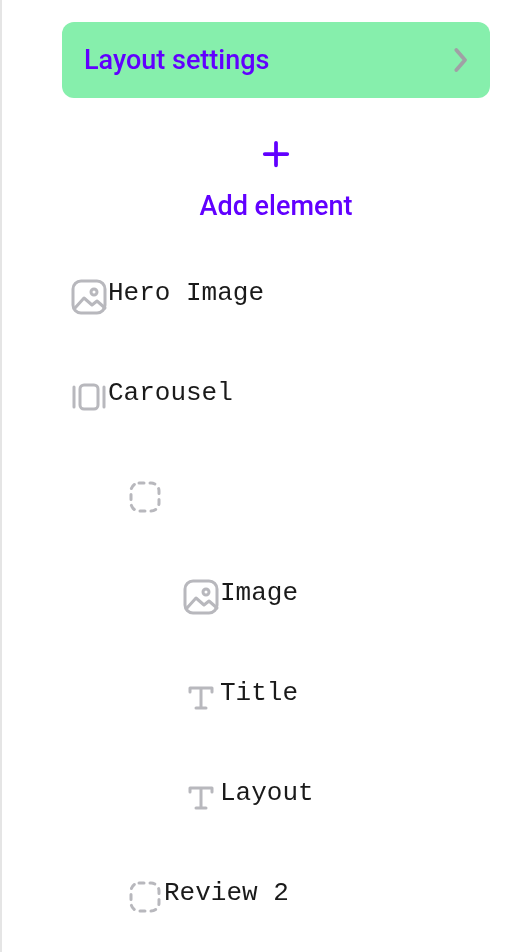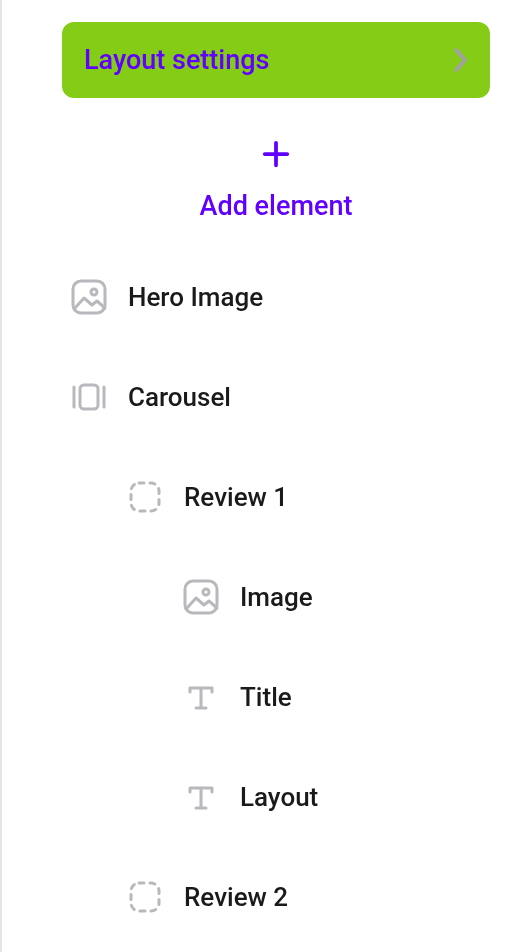--- a/index.html
+++ b/index.html
@@ -12,21 +12,21 @@
       background: #ffffff;
       width: 520px;
       height: 952px;
       border-left: 2px solid #e5e5e5;
       padding: 0;
     }
     .panel {
       padding: 22px 30px 22px 60px;
     }
     .settings-header {
-      background: #84cc16;
+      background: #86efac;
       border-radius: 12px;
       padding: 22px 22px;
       display: flex;
       align-items: center;
       justify-content: space-between;
       cursor: pointer;
       margin-bottom: 28px;
     }
     .settings-header-title {
       color: #6100ff;
@@ -67,25 +67,24 @@
       color: #6100ff;
       font-size: 27px;
       font-weight: 500;
     }
     .tree {
       display: flex;
       flex-direction: column;
     }
     .tree-item {
       display: flex;
-      align-items: center;
-      gap: 20px;
       padding: 8px 8px;
       margin-bottom: 46px;
       cursor: pointer;
+      font-family: Liberation Mono, monospace;
     }
     .tree-item.level-1 {
       margin-left: 56px;
     }
     .tree-item.level-2 {
       margin-left: 112px;
     }
     .tree-icon {
       width: 38px;
       height: 38px;
@@ -152,21 +151,20 @@
       </span>
       <span class="tree-label">Carousel</span>
     </div>
 
     <div class="tree-item level-1">
       <span class="tree-icon">
         <svg viewBox="0 0 38 38" fill="none">
           <rect x="5" y="5" width="28" height="28" rx="8" stroke="currentColor" stroke-width="3" stroke-dasharray="5 6" stroke-linecap="round"></rect>
         </svg>
       </span>
-      <span class="tree-label">Review 1</span>
     </div>
 
     <div class="tree-item level-2">
       <span class="tree-icon">
         <svg viewBox="0 0 38 38" fill="none">
           <rect x="3" y="3" width="32" height="32" rx="8" stroke="currentColor" stroke-width="3"></rect>
           <circle cx="24" cy="14" r="3" stroke="currentColor" stroke-width="3"></circle>
           <path d="M5 30 L14 20 L22 27 L27 23 L35 30" stroke="currentColor" stroke-width="3" stroke-linecap="round" stroke-linejoin="round"></path>
         </svg>
       </span>

